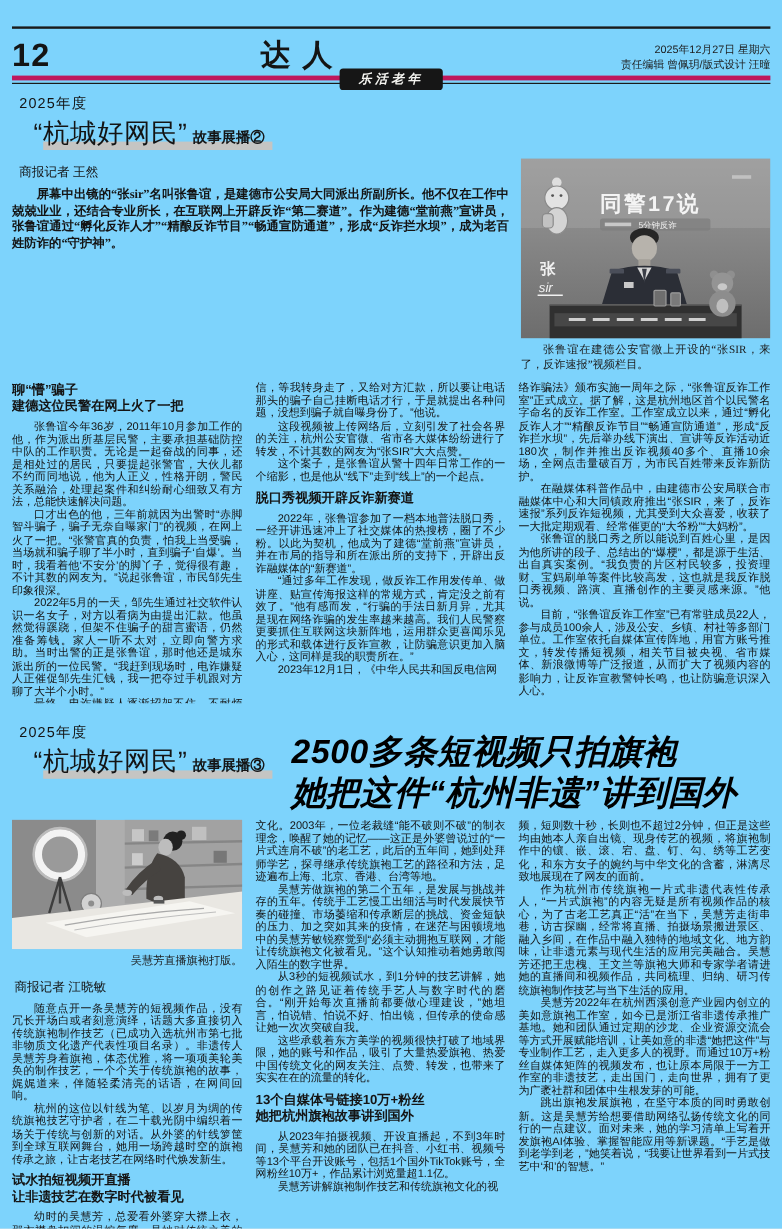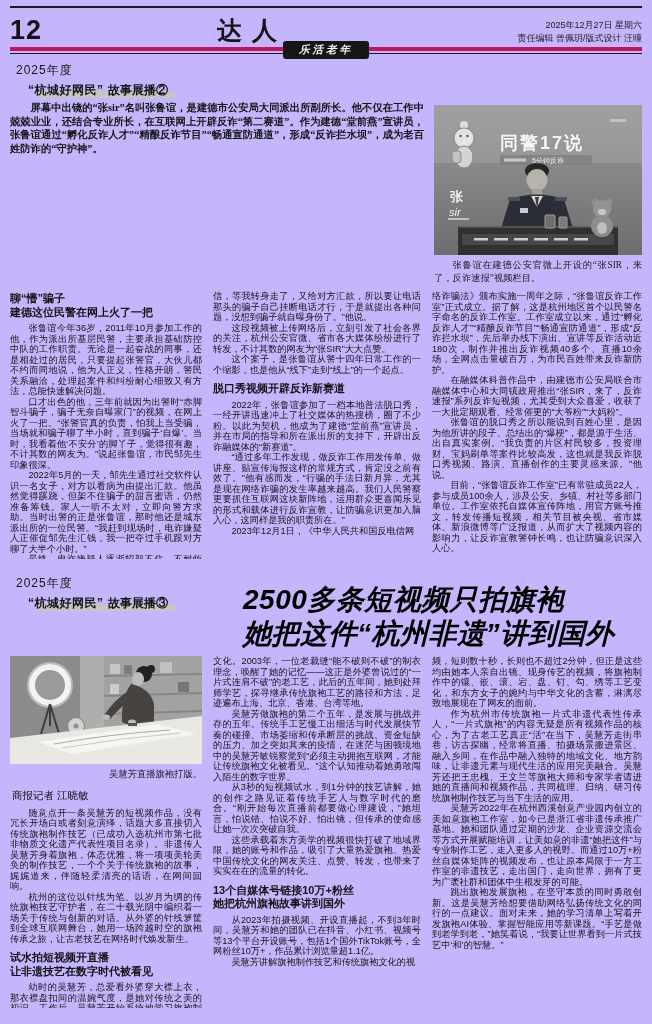--- a/index.html
+++ b/index.html
@@ -1,35 +1,35 @@
 <!DOCTYPE html>
 <html><head>
 <meta charset="utf-8">
 <style>
   html,body{margin:0;padding:0;background:#e8e8e6;}
-  .page{position:relative;width:652px;height:1024px;margin:0 auto;background:#c4b5fd;color:#141414;
-        font-family:"Liberation Sans",sans-serif;box-sizing:border-box;padding:6px 10px;overflow:hidden;}
+  .page{position:relative;width:652px;height:1024px;margin:0 auto;background:#7dd3fc;color:#141414;
+        font-family:"Liberation Sans",sans-serif;box-sizing:border-box;padding:22px 10px;overflow:hidden;}
 
   
   .hdr{border-top:2px solid #1a1a1a;padding-top:3px;}
   .hdr-row{display:flex;justify-content:space-between;align-items:flex-end;height:33px;}
   .hdr-num{font-size:27px;font-weight:700;line-height:28px;letter-spacing:1px;}
   .hdr-center{flex:1;text-align:center;font-size:25px;font-weight:800;letter-spacing:10px;text-indent:10px;line-height:28px;}
   .hdr-right{width:190px;text-align:right;font-size:9px;line-height:12.5px;color:#1d1d1d;}
   .hdr-rule{margin-top:3px;border-top:4px solid #be185d;border-bottom:1px solid #1a1a1a;height:2px;position:relative;}
   .hdr-logo{position:absolute;left:50%;top:-10px;transform:translateX(-50%);background:#161616;color:#f6f6f2;
             font-family:"DejaVu Serif",serif;font-style:italic;font-size:10.5px;font-weight:700;
             padding:2px 16px;border-radius:3px;letter-spacing:3px;white-space:nowrap;}
 
   
   .kicker{margin:8px 0 0 6px;}
   .kicker-year{font-size:12px;letter-spacing:1px;}
   .kicker-line{position:relative;display:inline-block;margin:1px 0 0 12px;white-space:nowrap;}
   .kicker-line::after{content:"";position:absolute;left:8px;right:-6px;bottom:1px;height:7px;background:#c5c5c3;z-index:0;}
-  .kicker-main{position:relative;z-index:1;font-size:12px;font-weight:700;letter-spacing:0.5px;}
+  .kicker-main{position:relative;z-index:1;font-size:22px;font-weight:400;letter-spacing:0.5px;}
   .kicker-suffix{position:relative;z-index:1;font-size:12px;font-weight:700;}
 
   
   .a1-top{display:flex;gap:10px;margin-top:2px;}
   .a1-left{flex:1;min-width:0;}
   .headline{font-weight:900;color:#000;margin:8px 0 0 2px;}
   .a1-headline{font-size:30px;line-height:35px;letter-spacing:0.5px;}
   .byline{font-size:10.5px;margin:9px 0 5px 6px;}
   .lead p{font-family:"Liberation Serif",serif;font-weight:700;font-size:10.3px;line-height:13.6px;
           text-indent:2em;margin:0;text-align:justify;}
@@ -80,20 +80,21 @@
     <div class="kicker">
       <div class="kicker-year">2025年度</div>
       <div class="kicker-line">
         <span class="kicker-main">“杭城好网民”</span>
         <span class="kicker-suffix">故事展播②</span>
       </div>
     </div>
 
     <div class="a1-top">
       <div class="a1-left">
+        <div class="byline">商报记者 王然</div>
         <div class="lead">
           <p>屏幕中出镜的“张sir”名叫张鲁谊，是建德市公安局大同派出所副所长。他不仅在工作中兢兢业业，还结合专业所长，在互联网上开辟反诈“第二赛道”。作为建德“堂前燕”宣讲员，张鲁谊通过“孵化反诈人才”“精酿反诈节目”“畅通宣防通道”，形成“反诈拦水坝”，成为老百姓防诈的“守护神”。</p>
         </div>
       </div>
 
       <figure class="photo-wrap" style="margin:0">
         <div class="photo-frame">
           
           <svg width="208" height="150" viewBox="0 0 208 150">
             <defs>

